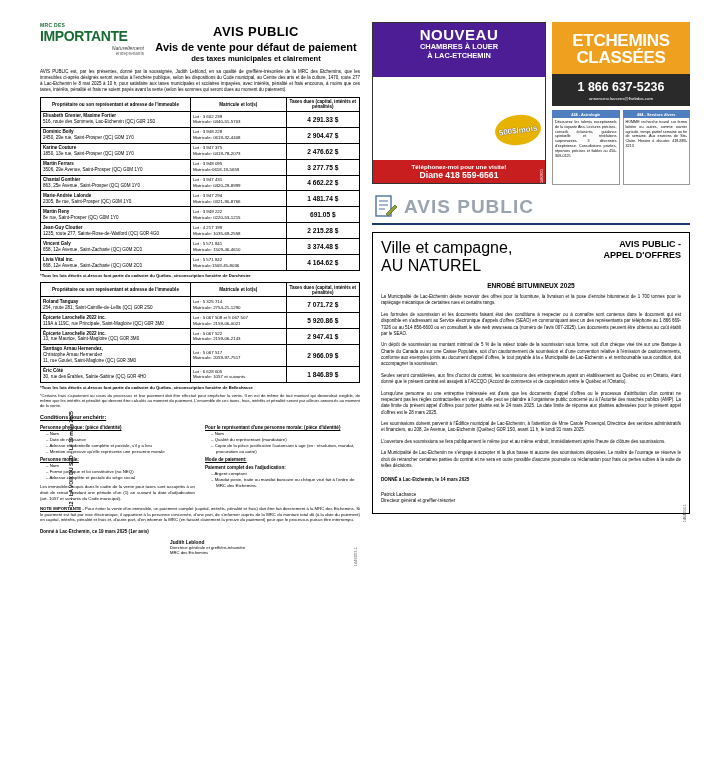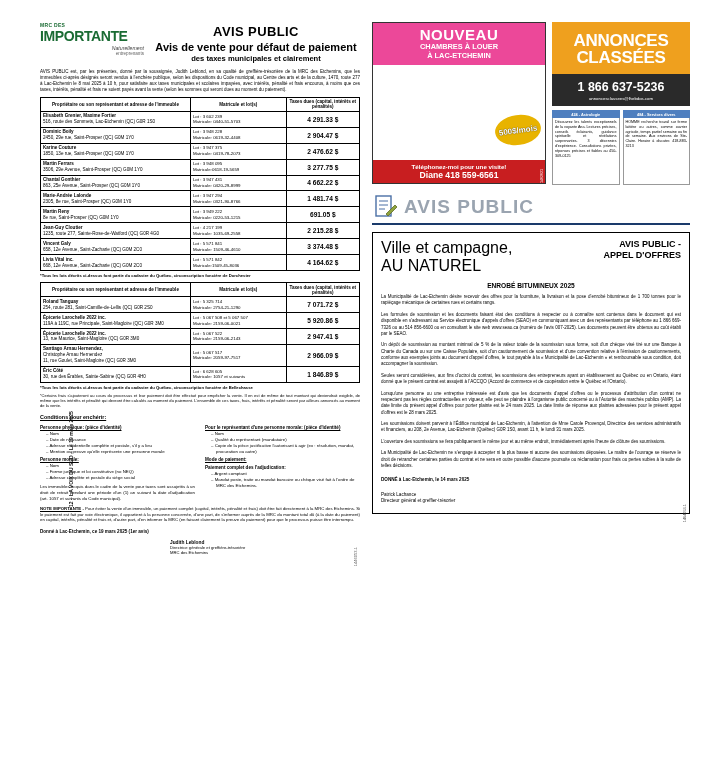--- a/index.html
+++ b/index.html
@@ -49,21 +49,21 @@
   .sign .nm{font-weight:bold;}
   .donne{font-size:4.6px;font-weight:bold;margin-top:6px;}
 
   
   .folio{position:absolute;left:-44px;bottom:120px;width:150px;transform:rotate(-90deg);
          font-size:5px;font-weight:bold;color:#111;}
   .codeL{position:absolute;right:2px;bottom:8px;font-size:4px;color:#555;transform:rotate(-90deg);transform-origin:right bottom;}
 
   
   .ad-nouveau{position:relative;width:172px;height:160px;border:1px solid #333;background:#fff;overflow:hidden;}
-  .nv-band{background:#ec4899;color:#fff;text-align:center;padding:3px 0 4px;}
+  .nv-band{background:#4c1d95;color:#fff;text-align:center;padding:3px 0 16px;}
   .nv-band .nv1{font-size:15px;font-weight:bold;letter-spacing:.5px;}
   .nv-band .nv2{font-size:7.4px;font-weight:bold;line-height:1.2;}
   .nv-body{text-align:center;padding:6px 4px 0;}
   .nv-body p{margin:0;font-size:6.4px;line-height:1.45;}
   .nv-body .big{font-size:7.4px;font-weight:bold;}
   .nv-price{position:absolute;right:4px;top:92px;width:46px;height:30px;background:#e8b300;border-radius:50%;
             display:flex;align-items:center;justify-content:center;transform:rotate(-8deg);
             font-size:8px;font-weight:bold;color:#fff;text-shadow:0 0 1px #000;}
   .nv-foot{position:absolute;left:0;bottom:0;width:100%;background:#c81e20;color:#fff;text-align:center;padding:3px 0;}
   .nv-foot .f1{font-size:6.2px;font-weight:bold;}
@@ -288,21 +288,21 @@
         <div class="nv-price">500$/mois</div>
         <div class="nv-foot">
           <div class="f1">Téléphonez-moi pour une visite!</div>
           <div class="f2">Diane 418 559-6561</div>
         </div>
         <div class="ad-code">1462621</div>
       </div>
 
       <div class="ad-classees">
         <div class="cl-top">
-          <div class="c1">ANNONCES</div>
+          <div class="c1">ETCHEMINS</div>
           <div class="c1">CLASSÉES</div>
         </div>
         <div class="cl-bot">
           <div class="c2">1 866 637-5236</div>
           <div class="c3">annoncesclassees@lhebdos.com</div>
         </div>
         <div class="cl-cats" id="cl-cats">
             <div class="cl-cat">
               <div class="hd">424 - Astrologie</div>
               <div class="bd">Découvrez les talents exceptionnels de la voyante Ana. Lectures précises, conseils éclairants, guidance spirituelle et révélations surprenantes. 3 décennies d'expérience. Consultations privées, réponses précises et fiables au 450-309-0125</div>

